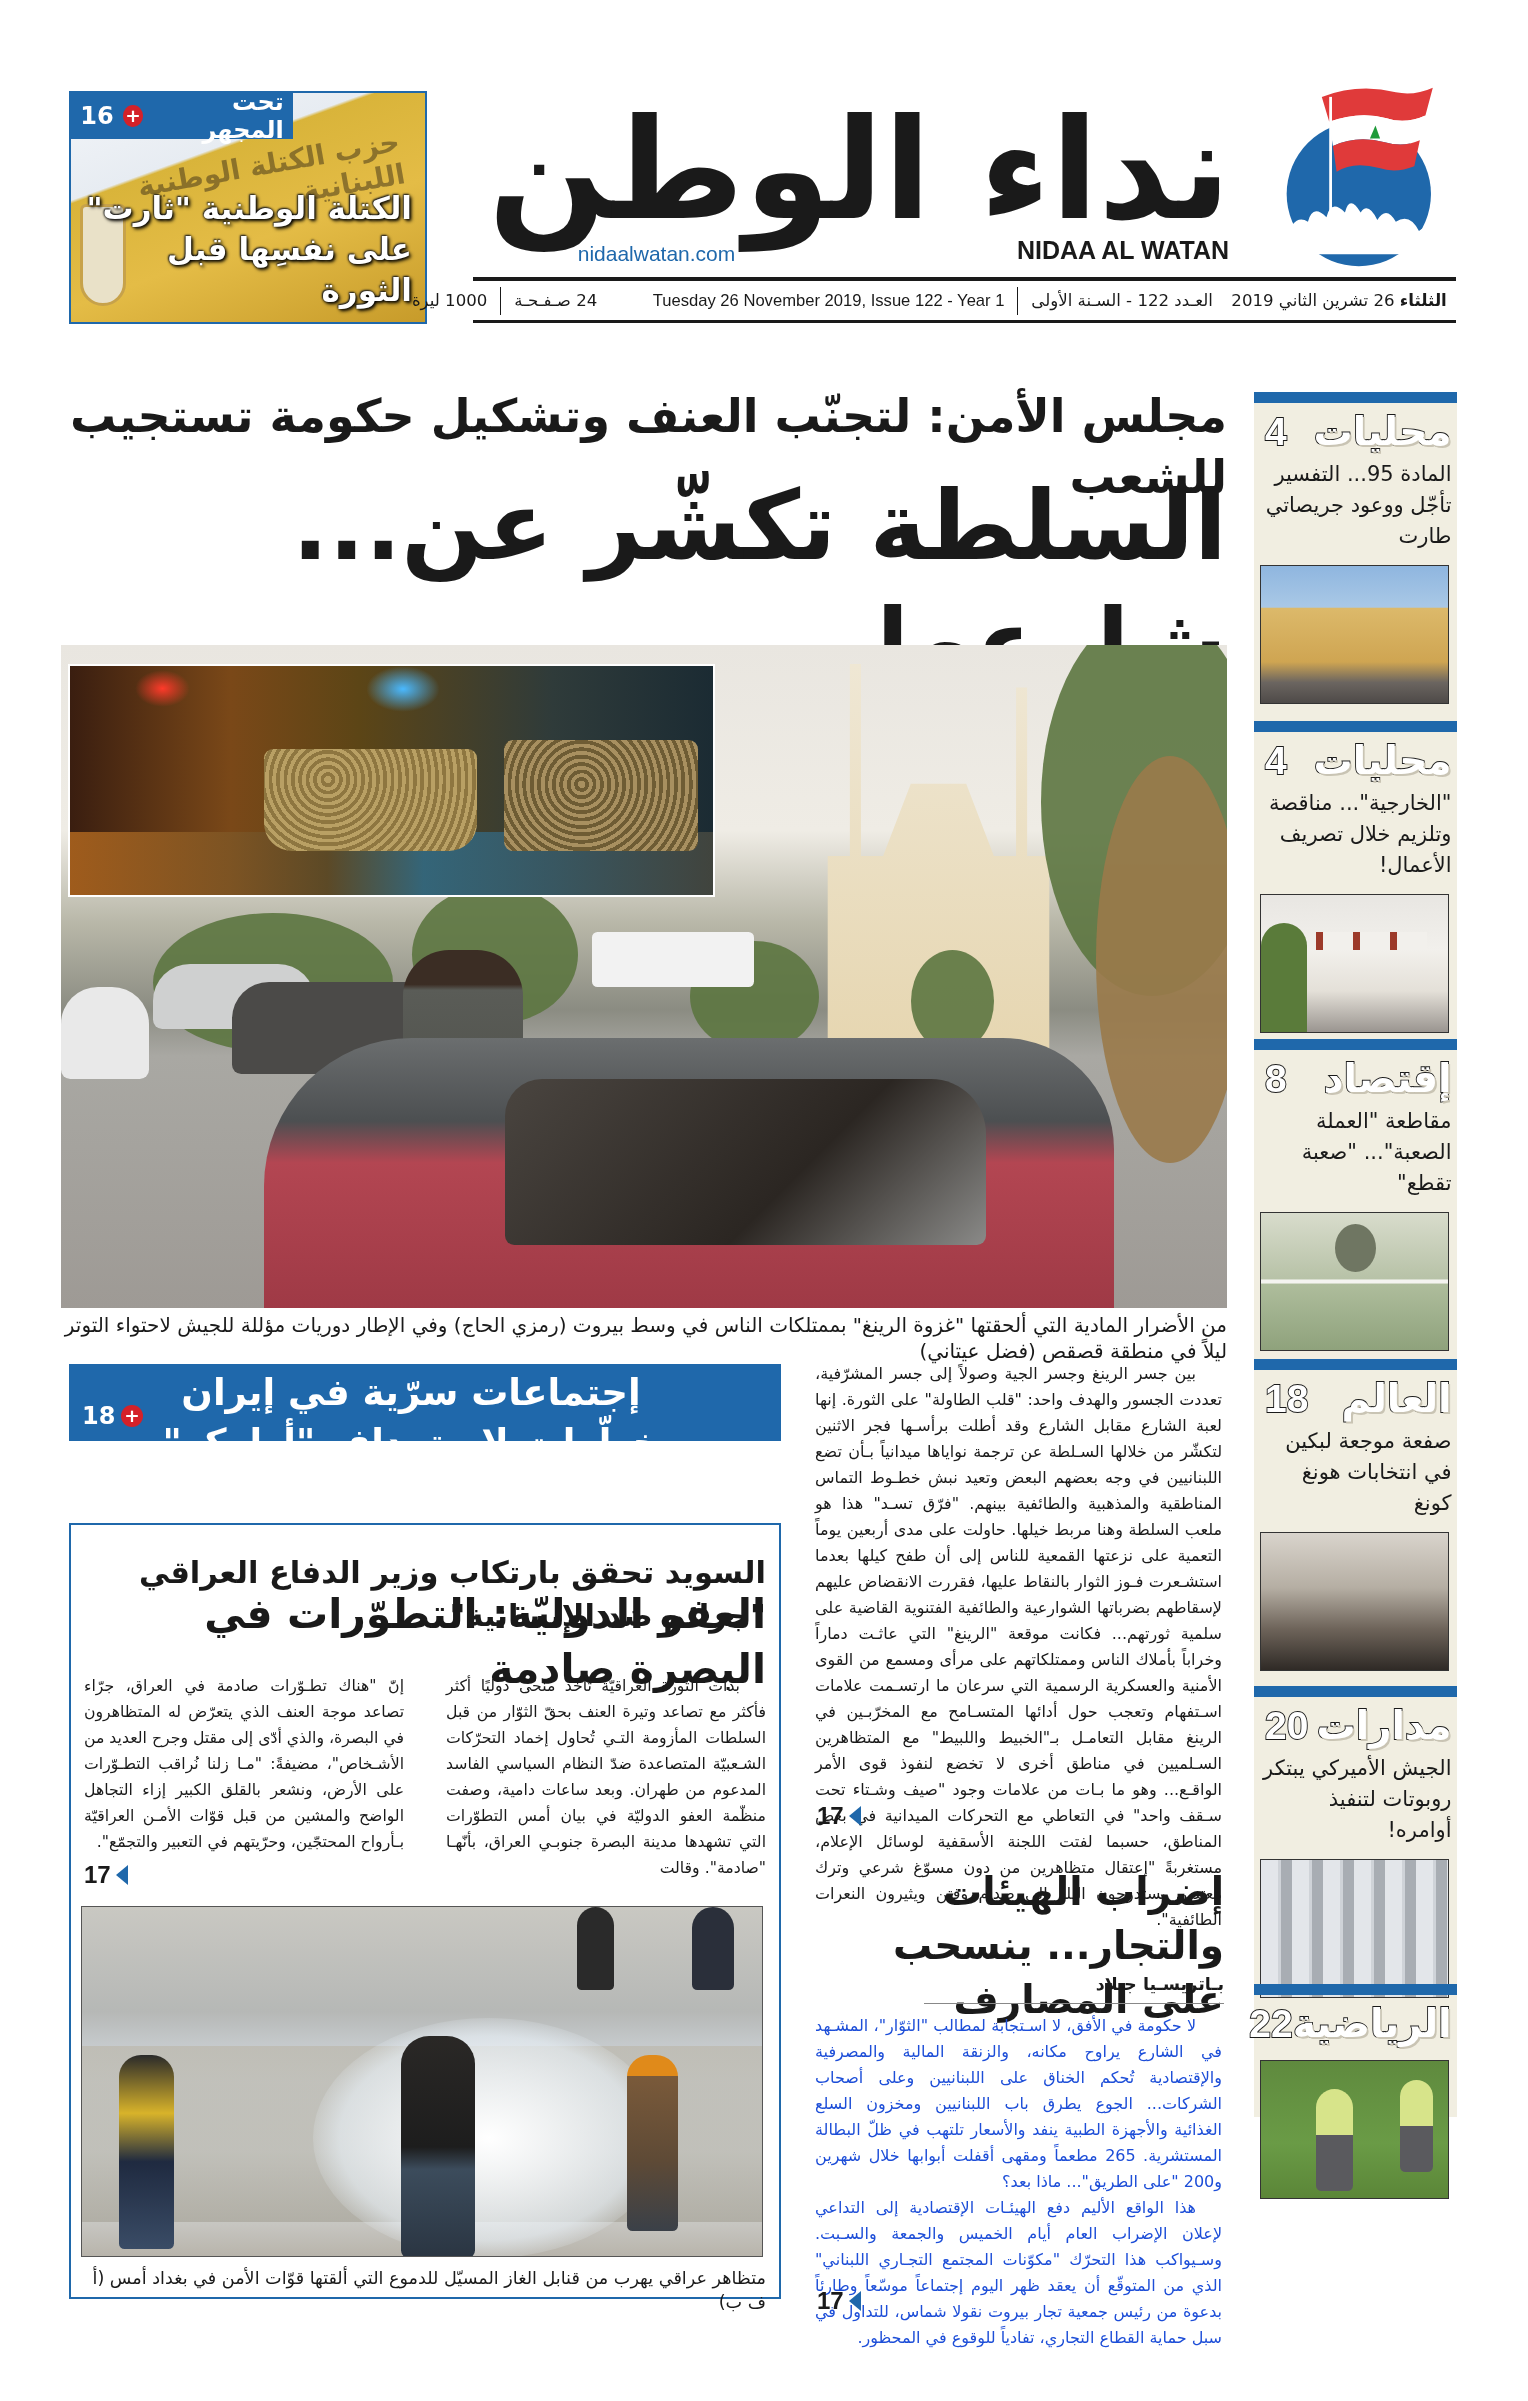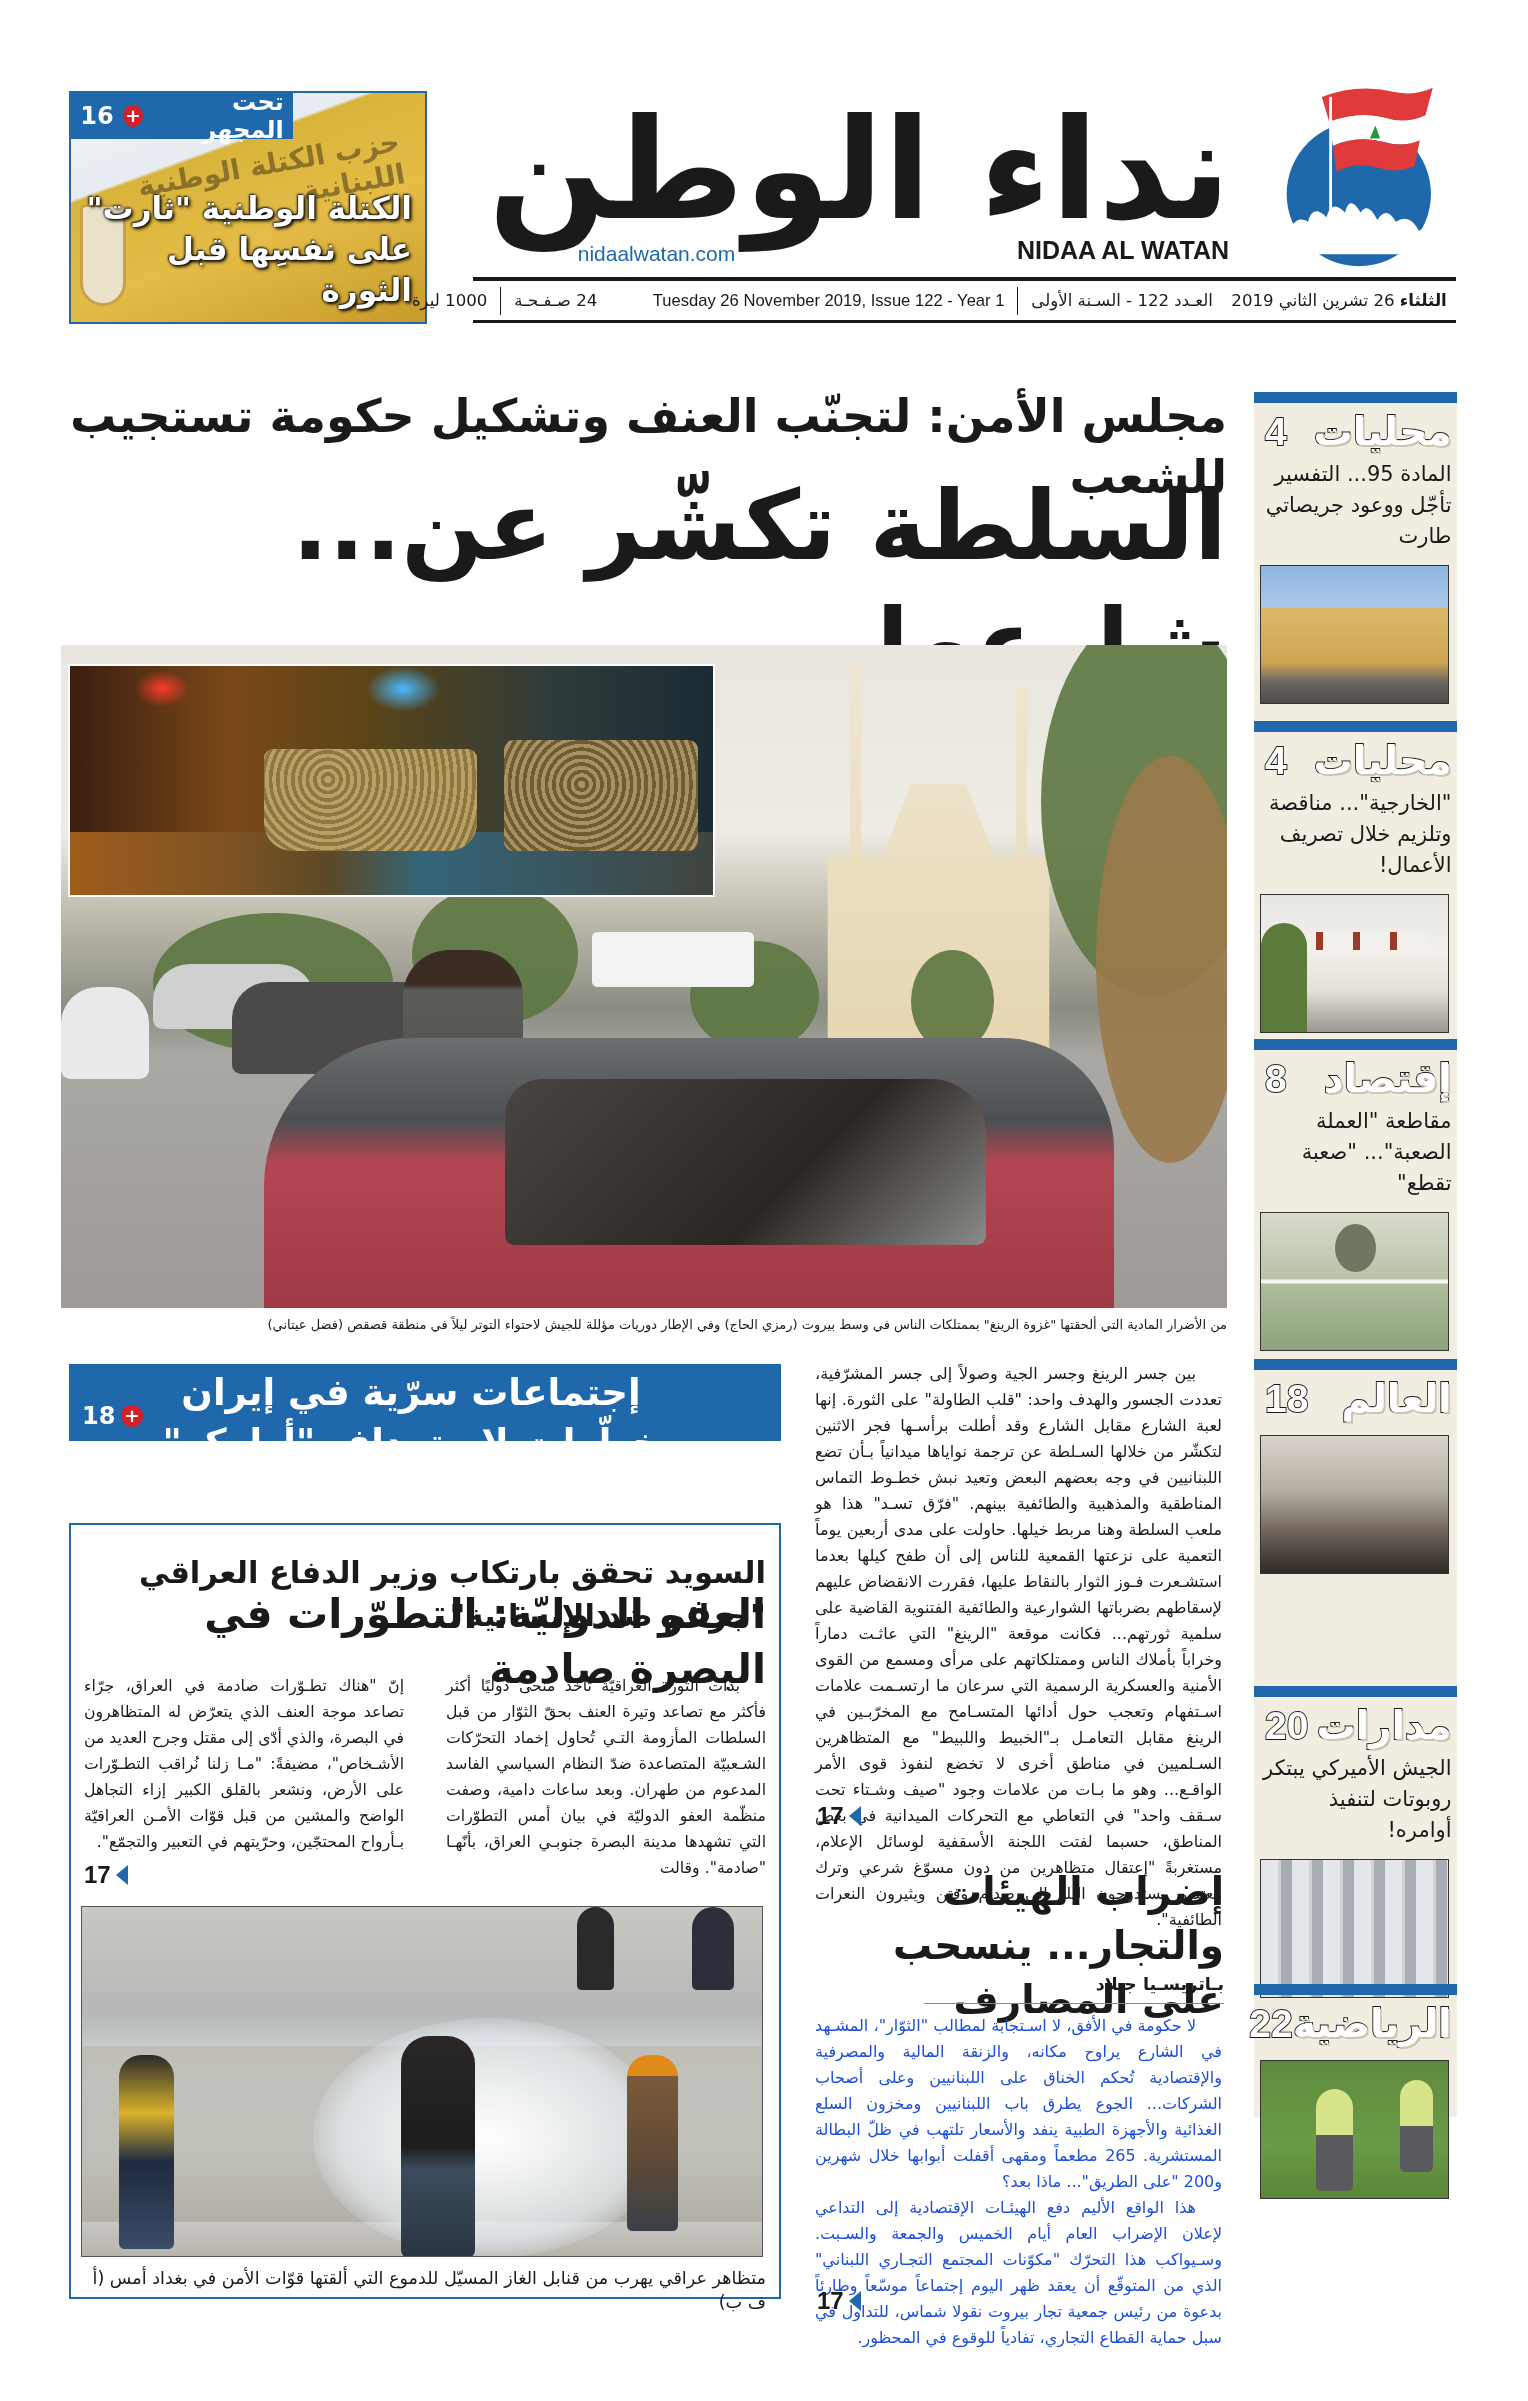--- a/index.html
+++ b/index.html
@@ -48,21 +48,21 @@
   .ph-man { position:absolute; left:342px; top:305px; width:120px; height:287px; background: linear-gradient(180deg, #3b2d24 0%, #3b2d24 12%, #5a5c57 14%, #45463f 100%); border-radius: 46px 46px 9.2px 9.2px; }
   .ph-parked { position:absolute; border-radius: 37px 37px 9.2px 9.2px; }
   #inset-photo { position:absolute; left:7.4px; top:18.5px; width:647px; height:233px; border:2.8px solid #ffffff; overflow:hidden;
     background: linear-gradient(90deg, #3a1e10 0%, #7a4818 25%, #5c4516 45%, #2f3b3a 75%, #1b2b33 100%); }
   .inset-tank { position:absolute; left:194px; top:83px; width:213px; height:102px; background: repeating-radial-gradient(circle at 30% 30%, #b9a064 0 3.7px, #8e7640 3.7px 7.4px); border-radius: 9.2px 9.2px 28px 28px; }
   .inset-tank2 { position:absolute; left:434px; top:74px; width:194px; height:111px; background: repeating-radial-gradient(circle at 40% 40%, #a89060 0 3.7px, #6e5c34 3.7px 7.4px); border-radius: 9.2px; }
   .inset-light-red { position:absolute; left:65px; top:4.6px; width:55px; height:37px; border-radius:50%; background: radial-gradient(#ff3a2a, transparent 70%); }
   .inset-light-blue { position:absolute; left:296px; top:0; width:74px; height:46px; border-radius:50%; background: radial-gradient(#4ab9ff, transparent 70%); }
   .inset-road { position:absolute; left:0; top:166px; width:100%; height:67px; background: linear-gradient(90deg, #b86b1f, #5a4a2a 40%, #2e6e8e 55%, #4a4a40); opacity:.8; }
 
-  #main-caption { left: 61px; top: 1312px; width: 1166px; font-size: 13px; line-height: 26px; direction: rtl; text-align: right; color: #1a1a1a; }
+  #main-caption { left: 61px; top: 1312px; width: 1166px; font-size: 20px; line-height: 26px; direction: rtl; text-align: right; color: #1a1a1a; }
 
   
   #iran-box { left: 69px; top: 1364px; width: 712px; height: 77px; background: #1f68ab; }
   #iran-headline { position:absolute; right: 74px; top: 3.7px; width: 592px; color: #fff; font-weight: bold; font-size: 37px; line-height: 50px; direction: rtl; text-align: center; }
   #iran-ref { position:absolute; left: 13px; bottom: 11px; display:flex; align-items:center; gap:5.5px; direction: ltr; }
   #iran-ref .page-ref-num { font-size:24px; }
 
   
   #lead-article { left: 815px; top: 1361px; width: 407px; font-size: 16px; line-height: 26px; direction: rtl; text-align: justify; color: #1a1a1a; }
   .para-indent { text-indent: 26px; }
@@ -269,20 +269,21 @@
     <div class="sb-text">مقاطعة "العملة الصعبة"... "صعبة تقطع"</div>
     <div class="sb-photo sb-ph-dollar"></div>
   </div>
 
   <div class="sb-item" style="top:967px;">
     <div class="sb-bar"></div>
     <div class="sb-head">
       <span class="sb-section">العالم</span>
       <span class="sb-page">18</span>
     </div>
+    <div class="sb-text">صفعة موجعة لبكين في انتخابات هونغ كونغ</div>
     <div class="sb-photo sb-ph-crowd"></div>
   </div>
 
   <div class="sb-item" style="top:1294px;">
     <div class="sb-bar"></div>
     <div class="sb-head">
       <span class="sb-section">مدارات</span>
       <span class="sb-page">20</span>
     </div>
     <div class="sb-text">الجيش الأميركي يبتكر روبوتات لتنفيذ أوامره!</div>

